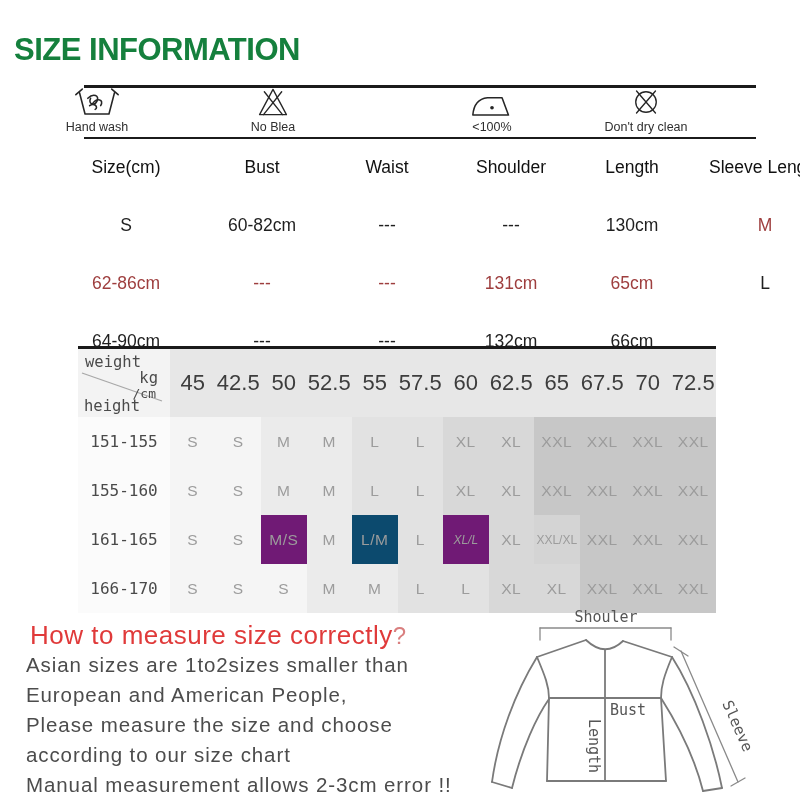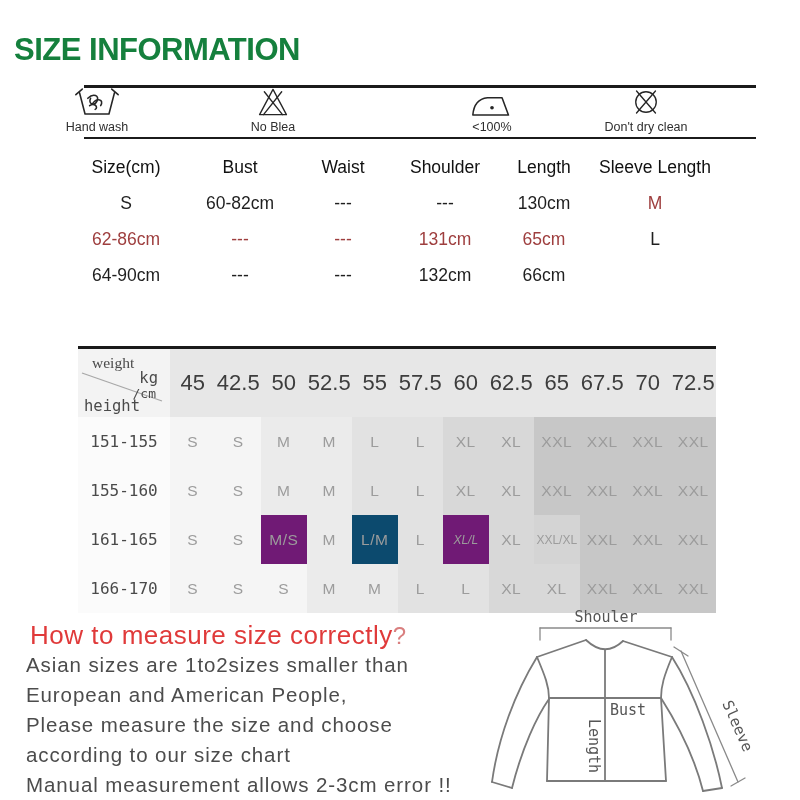--- a/index.html
+++ b/index.html
@@ -18,34 +18,34 @@
              flex-direction:column;align-items:center;justify-content:flex-end;}
   .care-item .icon-wrap{height:30px;display:flex;align-items:flex-end;}
   .care-item svg{display:block;}
   .care-label{font-size:12.5px;color:#2e2e2e;margin-top:3px;white-space:nowrap;}
   .ci-1{left:31px;} .ci-2{left:207px;} .ci-3{left:426px;} .ci-4{left:580px;}
   .care-stroke{fill:none;stroke:#262626;stroke-width:1.7;stroke-linecap:round;stroke-linejoin:round;}
 
   
   .size-table{position:absolute;left:66px;top:149px;width:654px;
               display:grid;grid-template-columns:120px 108px 98px 106px 92px 130px;
-              grid-auto-rows:36px;}
+              grid-auto-rows:36px;gap:22px;}
   .size-table div{display:flex;align-items:center;justify-content:center;
                   font-size:17.5px;color:#1f1f1f;white-space:nowrap;}
   .size-table .hd{font-size:17.5px;color:#111;}
   .size-table .red{color:#9e3e3e;}
 
   
   .matrix{position:absolute;left:78px;top:346px;width:638px;border-top:3px solid #1a1a1a;
           display:grid;grid-template-columns:92px repeat(12,45.5px);
           grid-template-rows:68px repeat(4,49px);}
   .m-corner{position:relative;background:#f3f3f3;
             font-family:"DejaVu Sans Mono",monospace;color:#4a4a4a;}
   .m-corner span{position:absolute;font-size:15.5px;line-height:1;}
-  .c-weight{left:14px;top:6px;font-family:Liberation Serif, serif;}
+  .c-weight{left:7px;top:6px;}
   .c-kg{right:12px;top:22px;}
   .c-cm{right:14px;top:38px;font-size:13px !important;}
   .c-height{left:6px;top:50px;}
   .m-corner svg{position:absolute;left:0;top:0;}
   .m-head{background:#e7e7e7;display:flex;align-items:center;justify-content:center;
           font-size:22px;color:#3d3d3d;}
   .m-height{background:#fbfbfb;display:flex;align-items:center;justify-content:center;
             font-family:"DejaVu Sans Mono",monospace;font-size:16px;color:#4a4a4a;}
   .m-cell{display:flex;align-items:center;justify-content:center;
           font-size:15.5px;color:#9c9c9c;letter-spacing:0.5px;}

